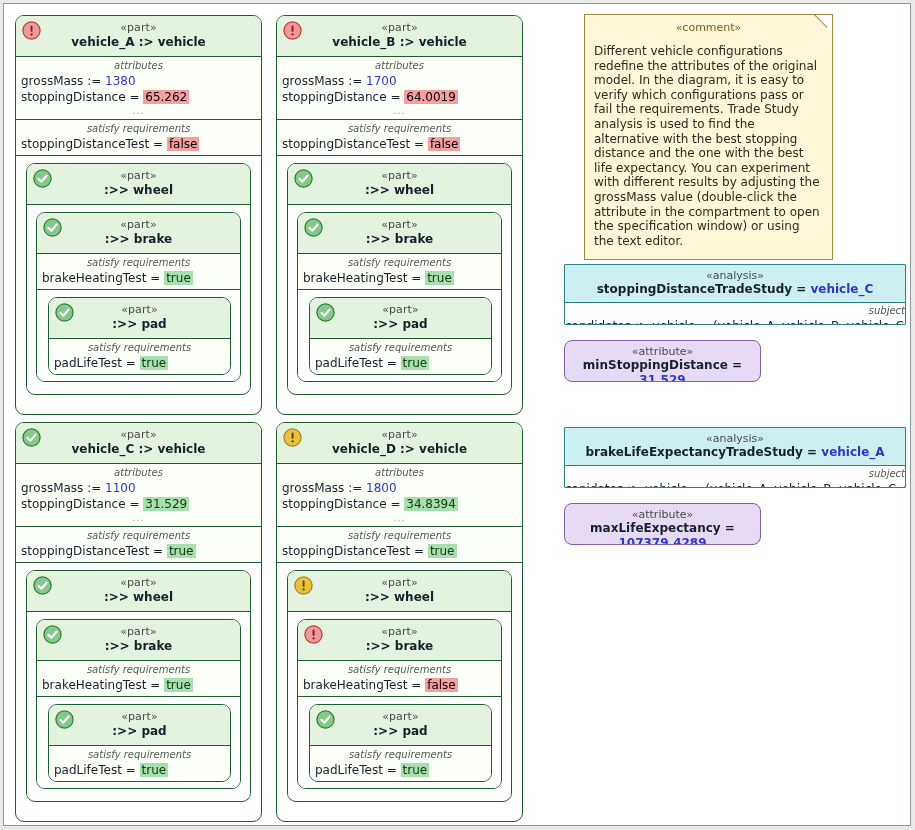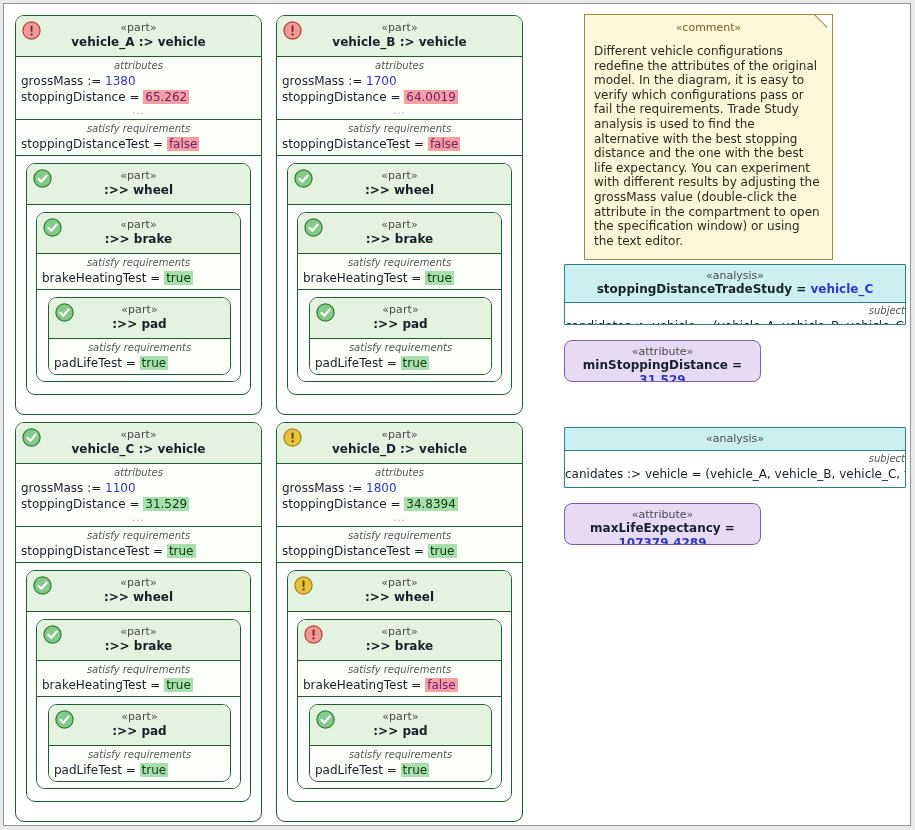--- a/index.html
+++ b/index.html
@@ -72,21 +72,21 @@
   .comp-line{
     font-size:12px;color:#16202b;
     line-height:16px;padding:0 5px;
     white-space:nowrap;
   }
   .ellipsis{
     display:block;text-align:center;
     font-size:10px;color:#9aa39a;line-height:11px;letter-spacing:1px;
   }
   .num{color:#2d37c8;}
-  .bad{background:#f4a0a0;color:#701a75;padding:0 2px;}
+  .bad{background:#f4a0a0;color:#000000;padding:0 2px;}
   .good{background:#a8dfae;color:#10400f;padding:0 2px;}
 
   
   .nest{
     background:#ffffff;
     padding:6px;
   }
 
   
   .note{
@@ -483,20 +483,21 @@
     </div>
   </div>
   <div class="attrbox" style="left:560px;top:336px;width:197px;height:42px;">
     <span class="attr-stereo">«attribute»</span>
     <span class="attr-name"><span>minStoppingDistance = </span><span style="color:#2d37c8;">31.529</span></span>
   </div>
 
   <div class="analysis" style="left:560px;top:423px;width:342px;height:61px;">
     <div class="analysis-header">
       <span class="analysis-stereo">«analysis»</span>
+      <span class="analysis-name"><span>brakeLifeExpectancyTradeStudy = </span><span style="color:#2d37c8;">vehicle_A</span></span>
     </div>
     <div class="analysis-comp">
       <span class="comp-title">subject</span>
       <div class="analysis-line">canidates :&gt; vehicle = (vehicle_A, vehicle_B, vehicle_C, vehicle_D)</div>
     </div>
   </div>
   <div class="attrbox" style="left:560px;top:499px;width:197px;height:42px;">
     <span class="attr-stereo">«attribute»</span>
     <span class="attr-name"><span>maxLifeExpectancy = </span><span style="color:#2d37c8;">107379.4289</span></span>
   </div>

